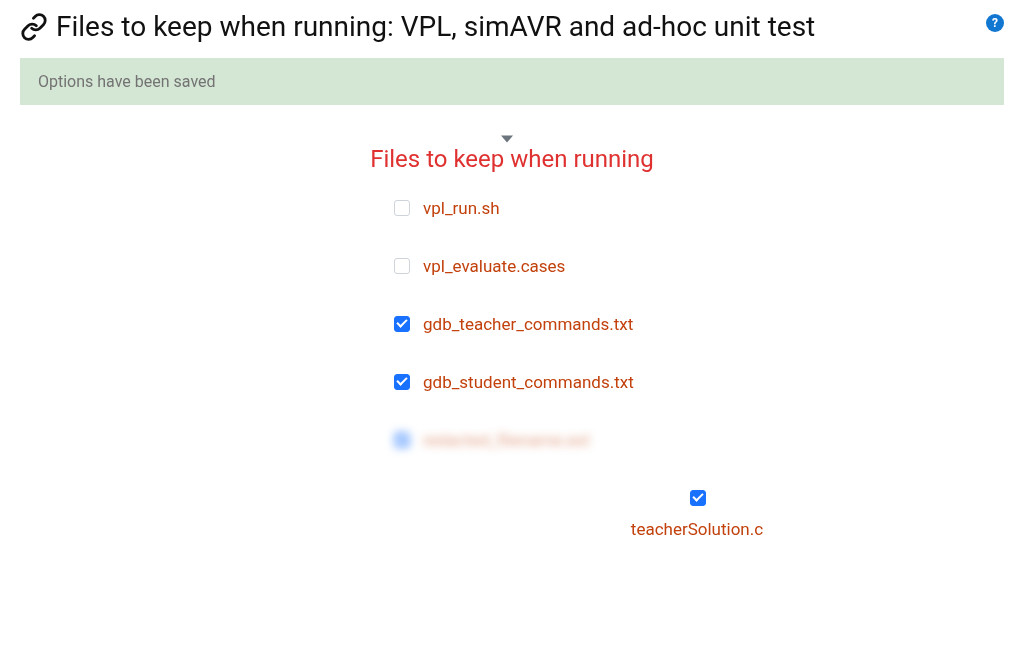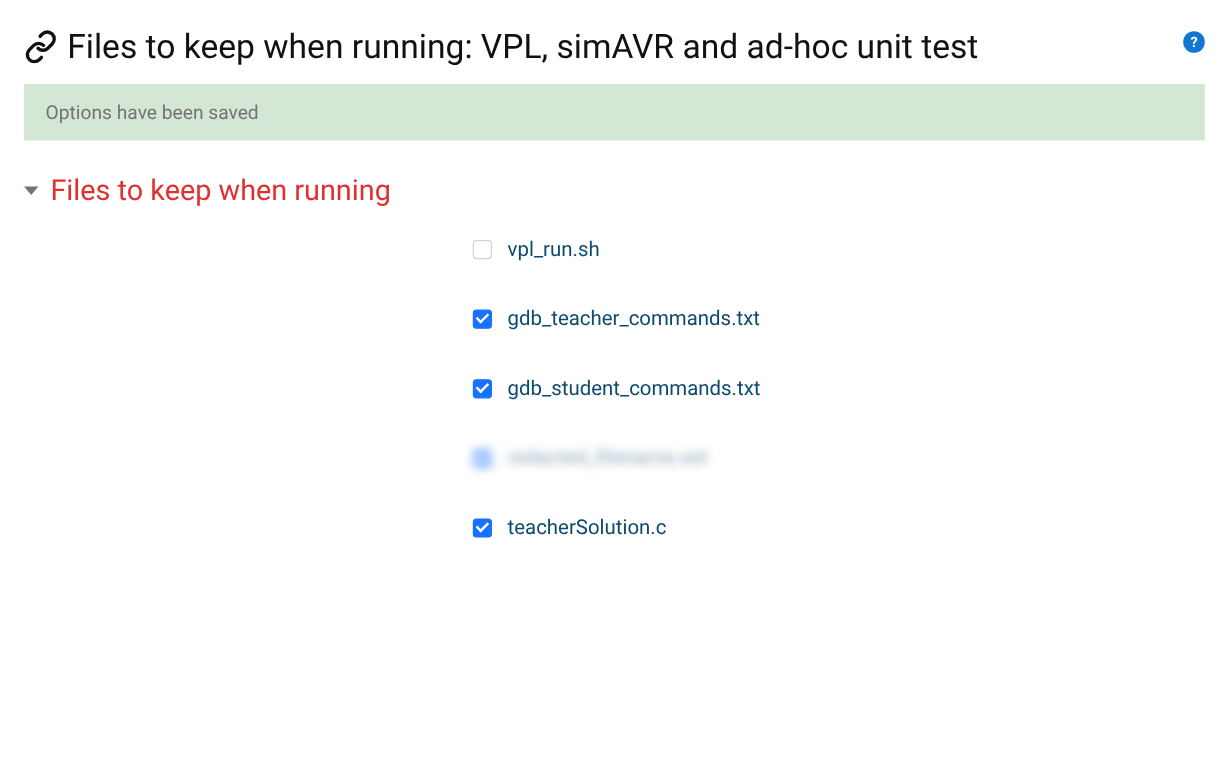--- a/index.html
+++ b/index.html
@@ -7,21 +7,20 @@
     margin: 0;
     padding: 0;
     font-family: -apple-system, BlinkMacSystemFont, "Segoe UI", Roboto, "Helvetica Neue", Arial, sans-serif;
     background: #ffffff;
     color: #212529;
     font-size: 16px;
   }
   .page {
     width: 1024px;
     padding: 10px 20px 20px 20px;
-    margin-top: 12px;
   }
   .page-header {
     display: flex;
     align-items: center;
     margin-bottom: 14px;
   }
   .link-icon {
     display: inline-flex;
     margin-right: 8px;
     color: #111;
@@ -59,20 +58,21 @@
     padding: 14px 18px;
     font-size: 16px;
     margin-bottom: 28px;
   }
   .section-header {
     display: flex;
     align-items: center;
     margin-bottom: 24px;
     cursor: pointer;
     user-select: none;
+    flex-direction: column;
   }
   .chevron {
     display: inline-flex;
     margin-right: 10px;
     color: #6c757d;
   }
   .section-title {
     font-size: 24px;
     font-weight: 400;
     color: #e03131;
@@ -80,21 +80,21 @@
   }
   .files-list {
     padding-left: 370px;
   }
   .file-item {
     display: flex;
     align-items: center;
     margin-bottom: 36px;
     gap: 10px;
   }
-  .file-item:last-child { margin-bottom: 0; }
+  .file-item:last-child { margin-bottom: 0; flex-direction: column; }
   .checkbox {
     appearance: none;
     -webkit-appearance: none;
     width: 16px;
     height: 16px;
     border: 1.5px solid #ced4da;
     border-radius: 3px;
     position: relative;
     cursor: pointer;
     background: #fff;
@@ -110,21 +110,21 @@
     left: 4px;
     top: 0px;
     width: 4px;
     height: 8px;
     border: solid #fff;
     border-width: 0 2px 2px 0;
     transform: rotate(45deg);
   }
   .file-label {
     font-size: 17px;
-    color: #0c4a6e;
+    color: #c2410c;
     cursor: pointer;
   }
   .blurred {
     filter: blur(4px);
     opacity: 0.5;
     user-select: none;
   }
 </style>
 </head>
 <body>
@@ -152,20 +152,24 @@
     </span>
     <h2 class="section-title">Files to keep when running</h2>
   </div>
 
   <div class="files-list" id="files-list">
       <div class="file-item">
         <input type="checkbox" class="checkbox" id="file-cb-0" style="">
         <label class="file-label" for="file-cb-0">vpl_run.sh</label>
       </div>
       <div class="file-item">
+        <input type="checkbox" class="checkbox" id="file-cb-3" style="">
+        <label class="file-label" for="file-cb-3">vpl_evaluate.cases</label>
+      </div>
+      <div class="file-item">
         <input type="checkbox" class="checkbox" id="file-cb-5" checked="" style="">
         <label class="file-label" for="file-cb-5">gdb_teacher_commands.txt</label>
       </div>
       <div class="file-item">
         <input type="checkbox" class="checkbox" id="file-cb-4" checked="" style="">
         <label class="file-label" for="file-cb-4">gdb_student_commands.txt</label>
       </div>
       <div class="file-item blurred">
         <input type="checkbox" class="checkbox" id="file-cb-6" checked="" style="">
         <label class="file-label" for="file-cb-6">redacted_filename.ext</label>

